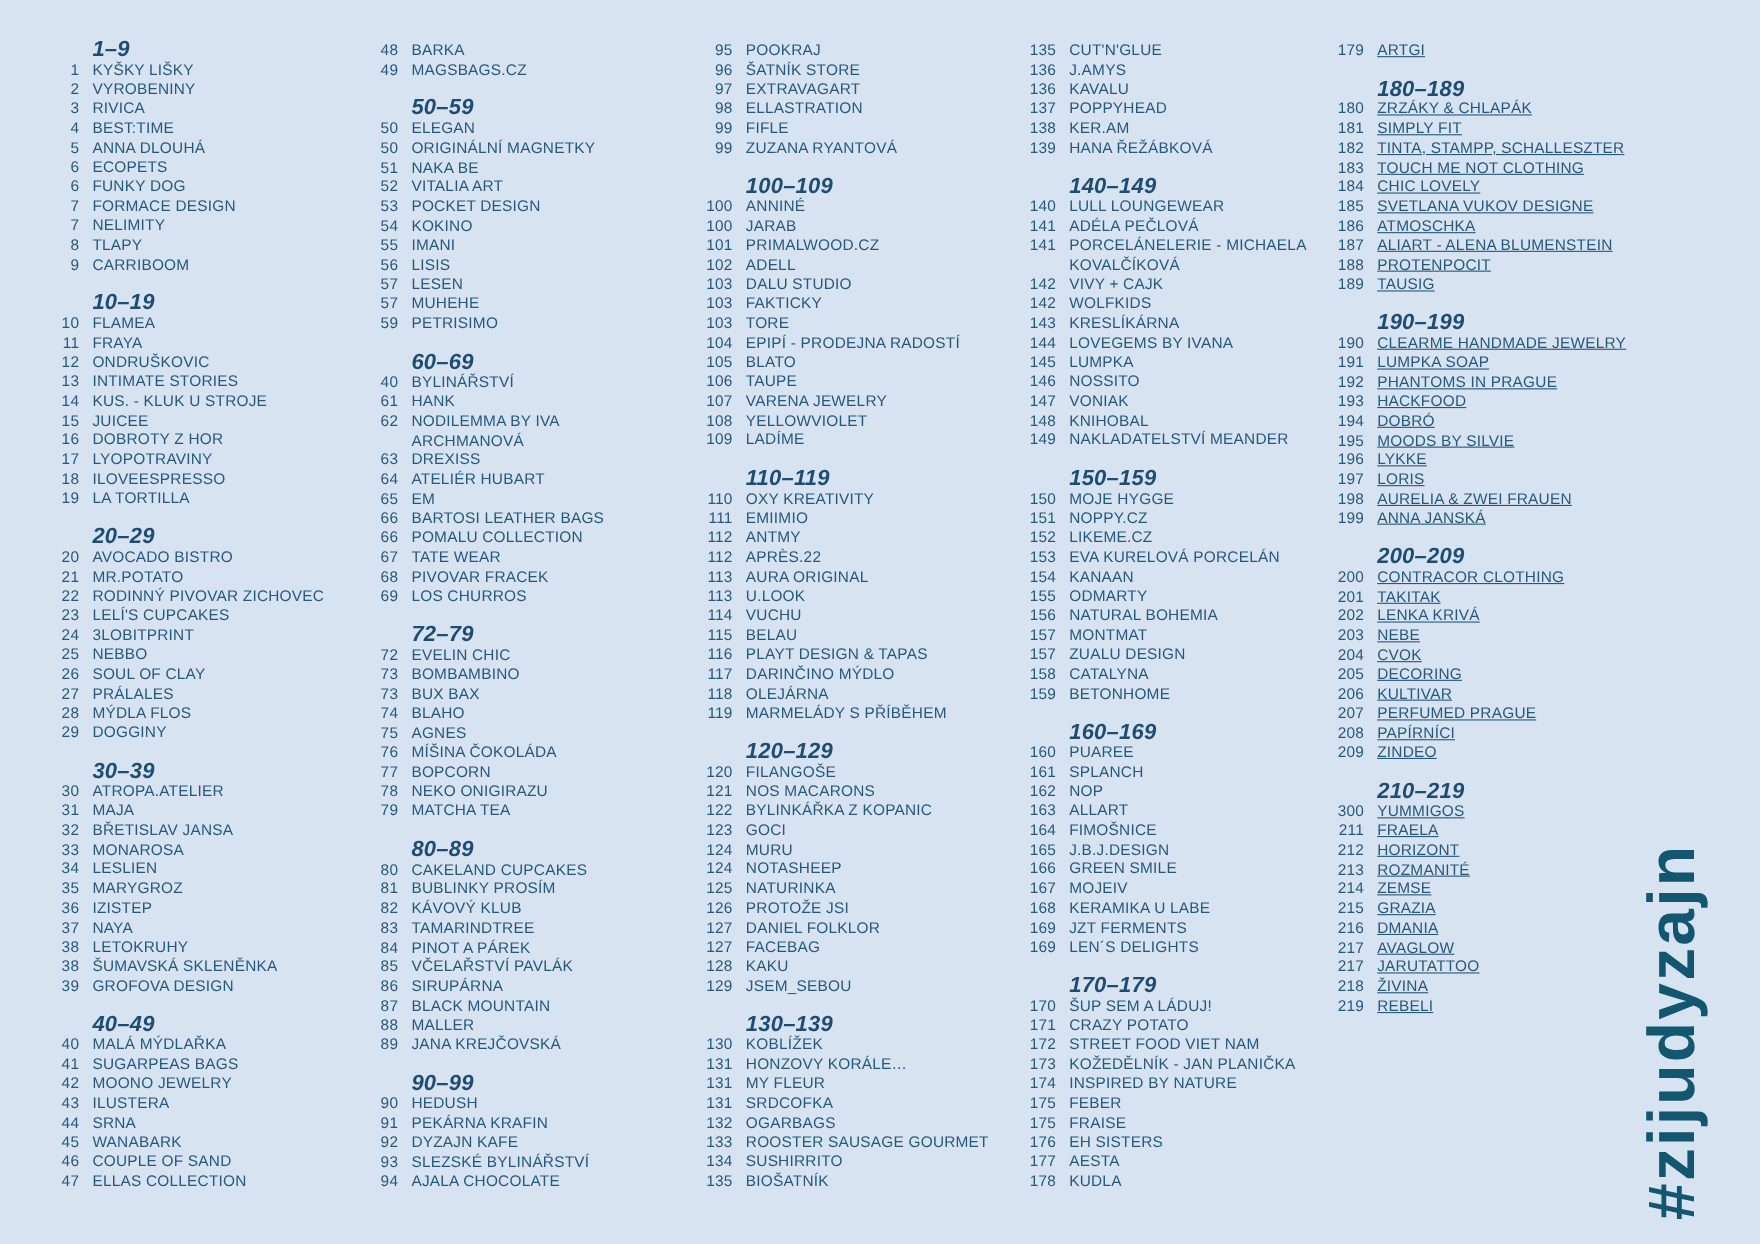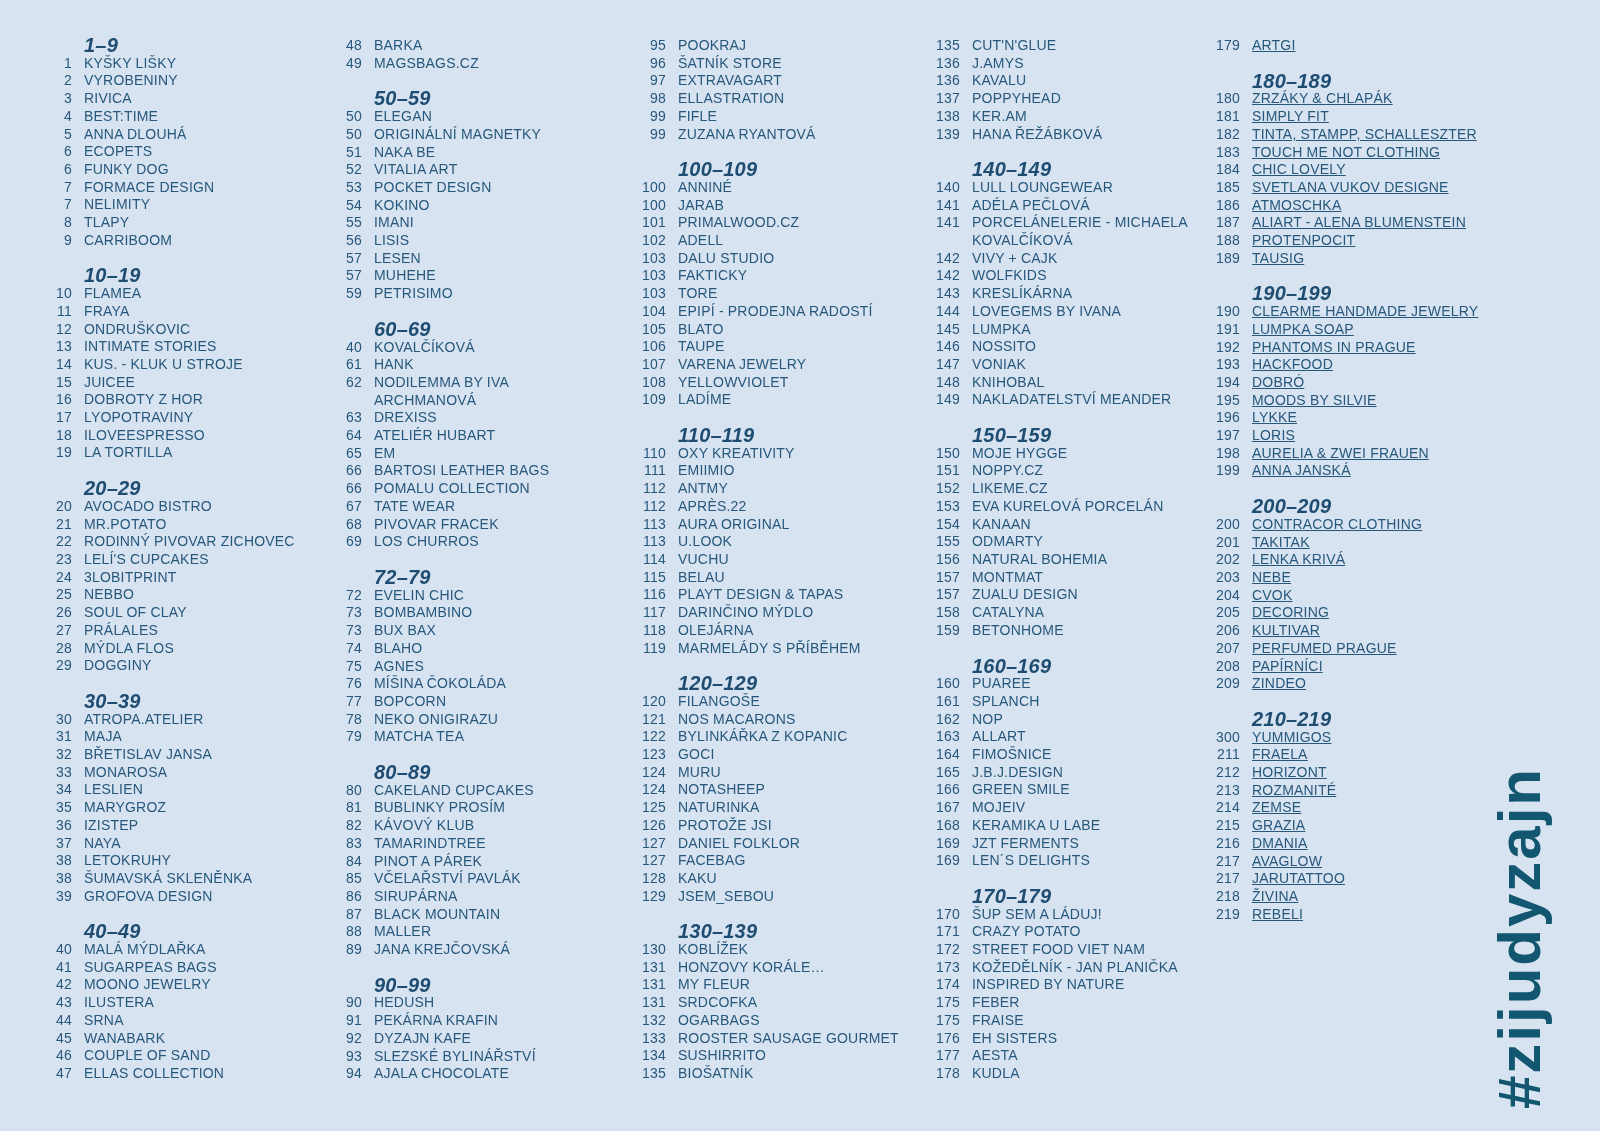--- a/index.html
+++ b/index.html
@@ -324,21 +324,21 @@
         </div>
         <div class="row">
           <div class="num">59</div>
           <div class="nm">PETRISIMO</div>
         </div>
       </div>
       <div class="block">
         <div class="hdr">60–69</div>
         <div class="row">
           <div class="num">40</div>
-          <div class="nm">KOVALČÍKOVÁ</div>
+          <div class="nm">BYLINÁŘSTVÍ</div>
         </div>
         <div class="row">
           <div class="num">61</div>
           <div class="nm">HANK</div>
         </div>
         <div class="row">
           <div class="num">62</div>
           <div class="nm">NODILEMMA BY IVA ARCHMANOVÁ</div>
         </div>
         <div class="row">

